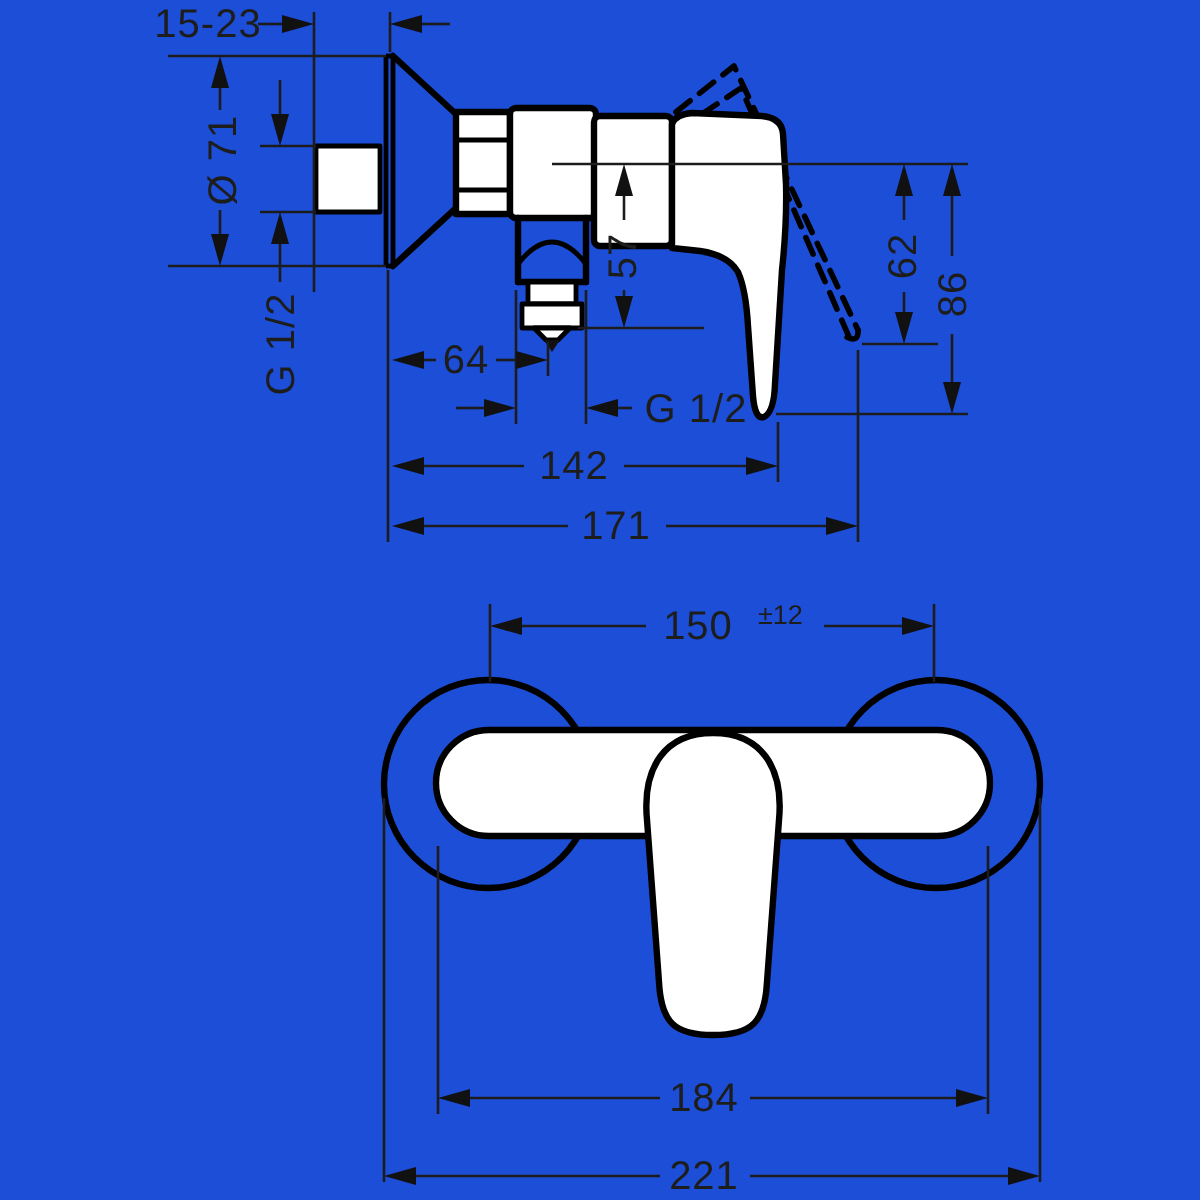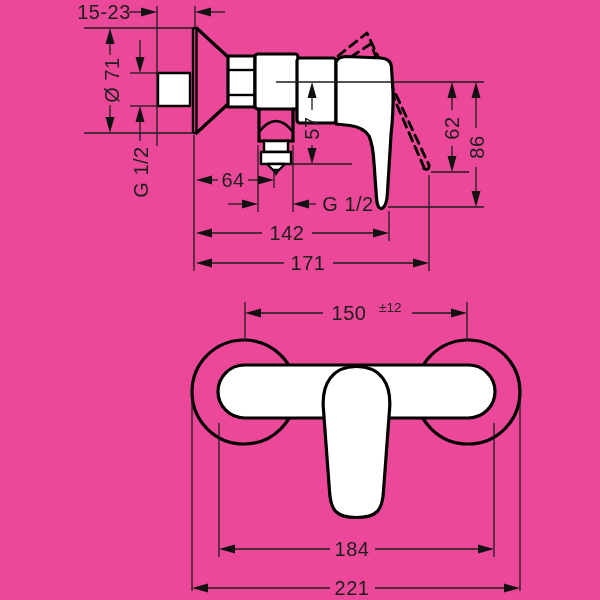--- a/index.html
+++ b/index.html
@@ -1,16 +1,16 @@
 <!DOCTYPE html>
 <html><head>
 <meta charset="utf-8">
 <style>
   html,body{margin:0;padding:0;background:#ffffff;}
-  .stage{width:600px;height:600px;background:#ec4899;position:relative;overflow:hidden;}
+  .stage{width:600px;height:600px;background:#1d4ed8;position:relative;overflow:hidden;}
   svg{display:block;}
   .outline{fill:none;stroke:#000;stroke-width:3.2;stroke-linejoin:round;stroke-linecap:round;}
   .outline-med{fill:none;stroke:#000;stroke-width:2.4;stroke-linejoin:round;}
   .fillwhite{fill:#fff;}
   .thin{fill:none;stroke:#1c1c1c;stroke-width:1.3;stroke-linecap:butt;}
   .dashed{fill:none;stroke:#000;stroke-width:2.8;stroke-dasharray:9 6;stroke-linecap:round;stroke-linejoin:round;}
   .arrow{fill:#111;stroke:none;}
   .dimtext{font-family:"Liberation Sans",sans-serif;font-size:20px;fill:#1d1d1b;letter-spacing:.5px;}
   .dimtext-small{font-family:"Liberation Sans",sans-serif;font-size:13.5px;fill:#1d1d1b;}
 </style>

